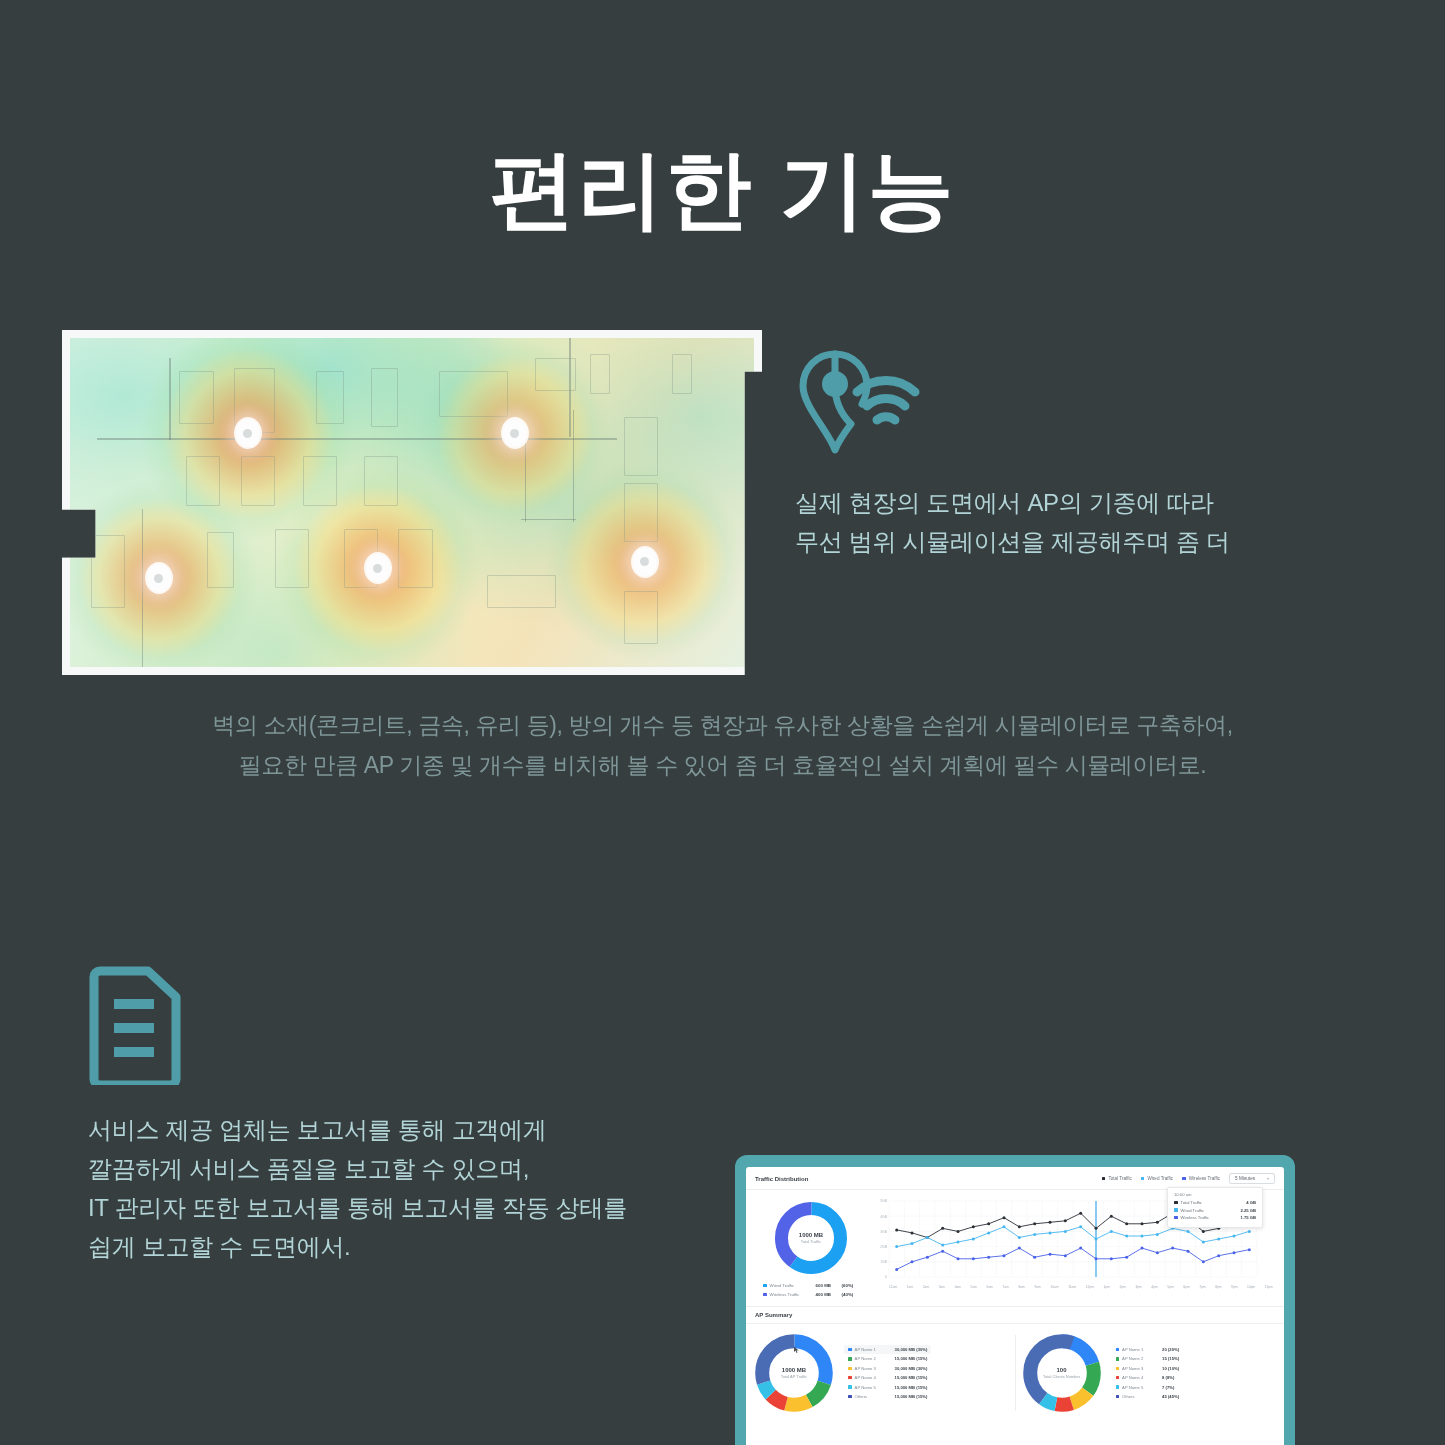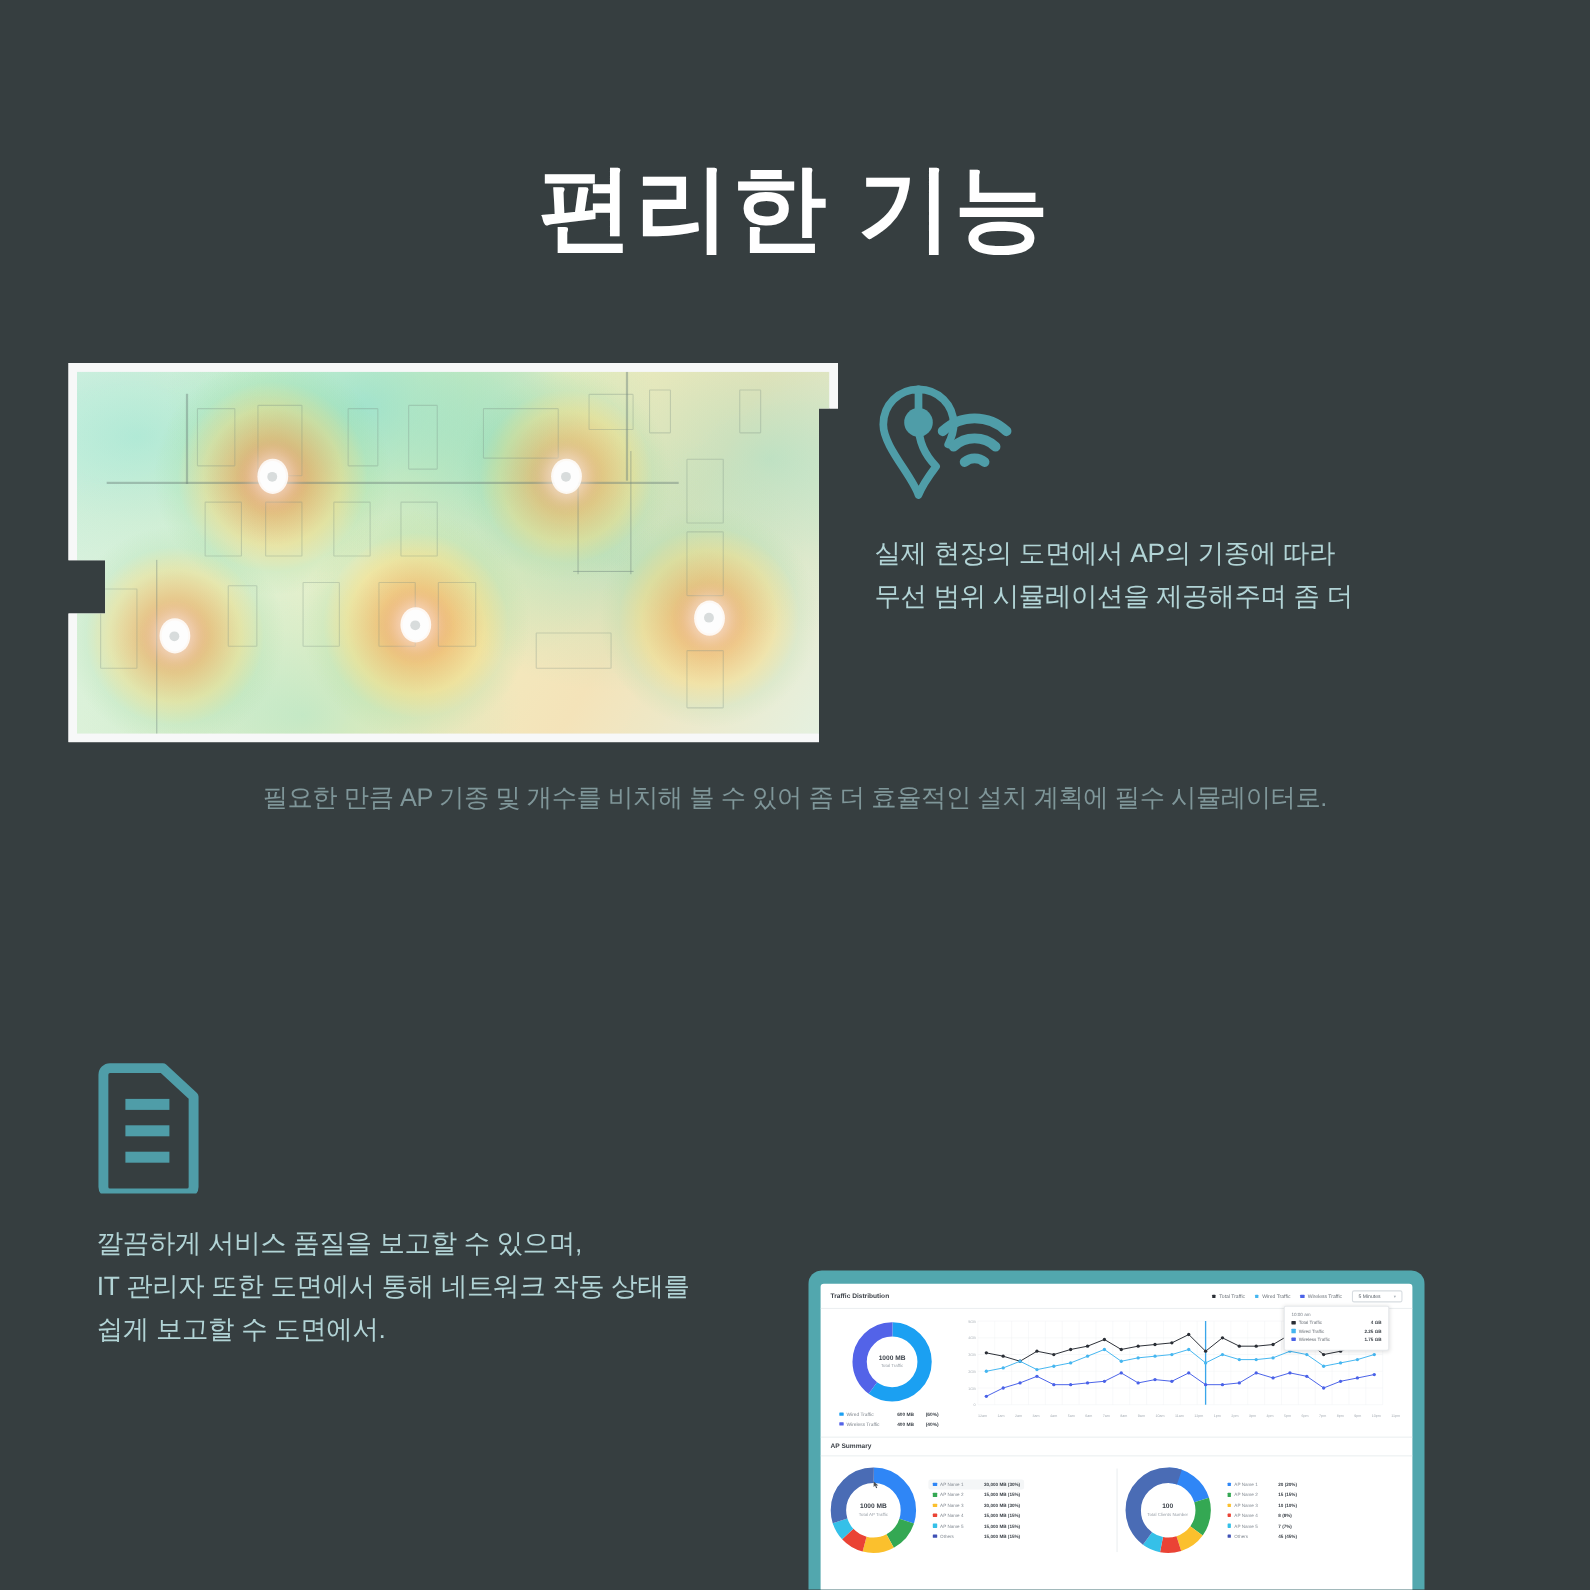--- a/index.html
+++ b/index.html
@@ -216,35 +216,37 @@
       <path d="M82 72 A14 14 0 0 1 100 72" fill="none" stroke="#4f9da8" stroke-width="9" stroke-linecap="round"></path>
     </svg>
   </div>
   <div class="feat-body">
     <div>실제 현장의 도면에서 AP의 기종에 따라</div>
     <div>무선 범위 시뮬레이션을 제공해주며 좀 더</div>
   </div>
 </div>
 
 <div class="caption">
+  <div>벽의 소재(콘크리트, 금속, 유리 등), 방의 개수 등 현장과 유사한 상황을 손쉽게 시뮬레이터로 구축하여,</div>
   <div>필요한 만큼 AP 기종 및 개수를 비치해 볼 수 있어 좀 더 효율적인 설치 계획에 필수 시뮬레이터로.</div>
 </div>
 
 <div class="feature-2">
   <div class="icon-doc">
     <svg width="100" height="120" viewBox="0 0 100 120">
       <path d="M12 6 h48 l28 26 v82 a6 6 0 0 1 -6 6 h-70 a6 6 0 0 1 -6 -6 v-102 a6 6 0 0 1 6 -6 z" fill="none" stroke="#4f9da8" stroke-width="9" stroke-linejoin="round"></path>
       <rect x="26" y="34" width="40" height="10" fill="#4f9da8"></rect>
       <rect x="26" y="58" width="40" height="10" fill="#4f9da8"></rect>
       <rect x="26" y="82" width="40" height="10" fill="#4f9da8"></rect>
     </svg>
   </div>
   <div class="feat-body">
+    <div>서비스 제공 업체는 보고서를 통해 고객에게</div>
     <div>깔끔하게 서비스 품질을 보고할 수 있으며,</div>
-    <div>IT 관리자 또한 도면에서 통해 네트워크 작동 상태를</div>
+    <div>IT 관리자 또한 보고서를 통해 보고서를 작동 상태를</div>
     <div>쉽게 보고할 수 도면에서.</div>
   </div>
 </div>
 
 <div class="monitor">
   <div class="screen">
     <div class="screen-inner dash">
 
       <div class="panel-hdr">
         <div class="card-title">Traffic Distribution</div>

